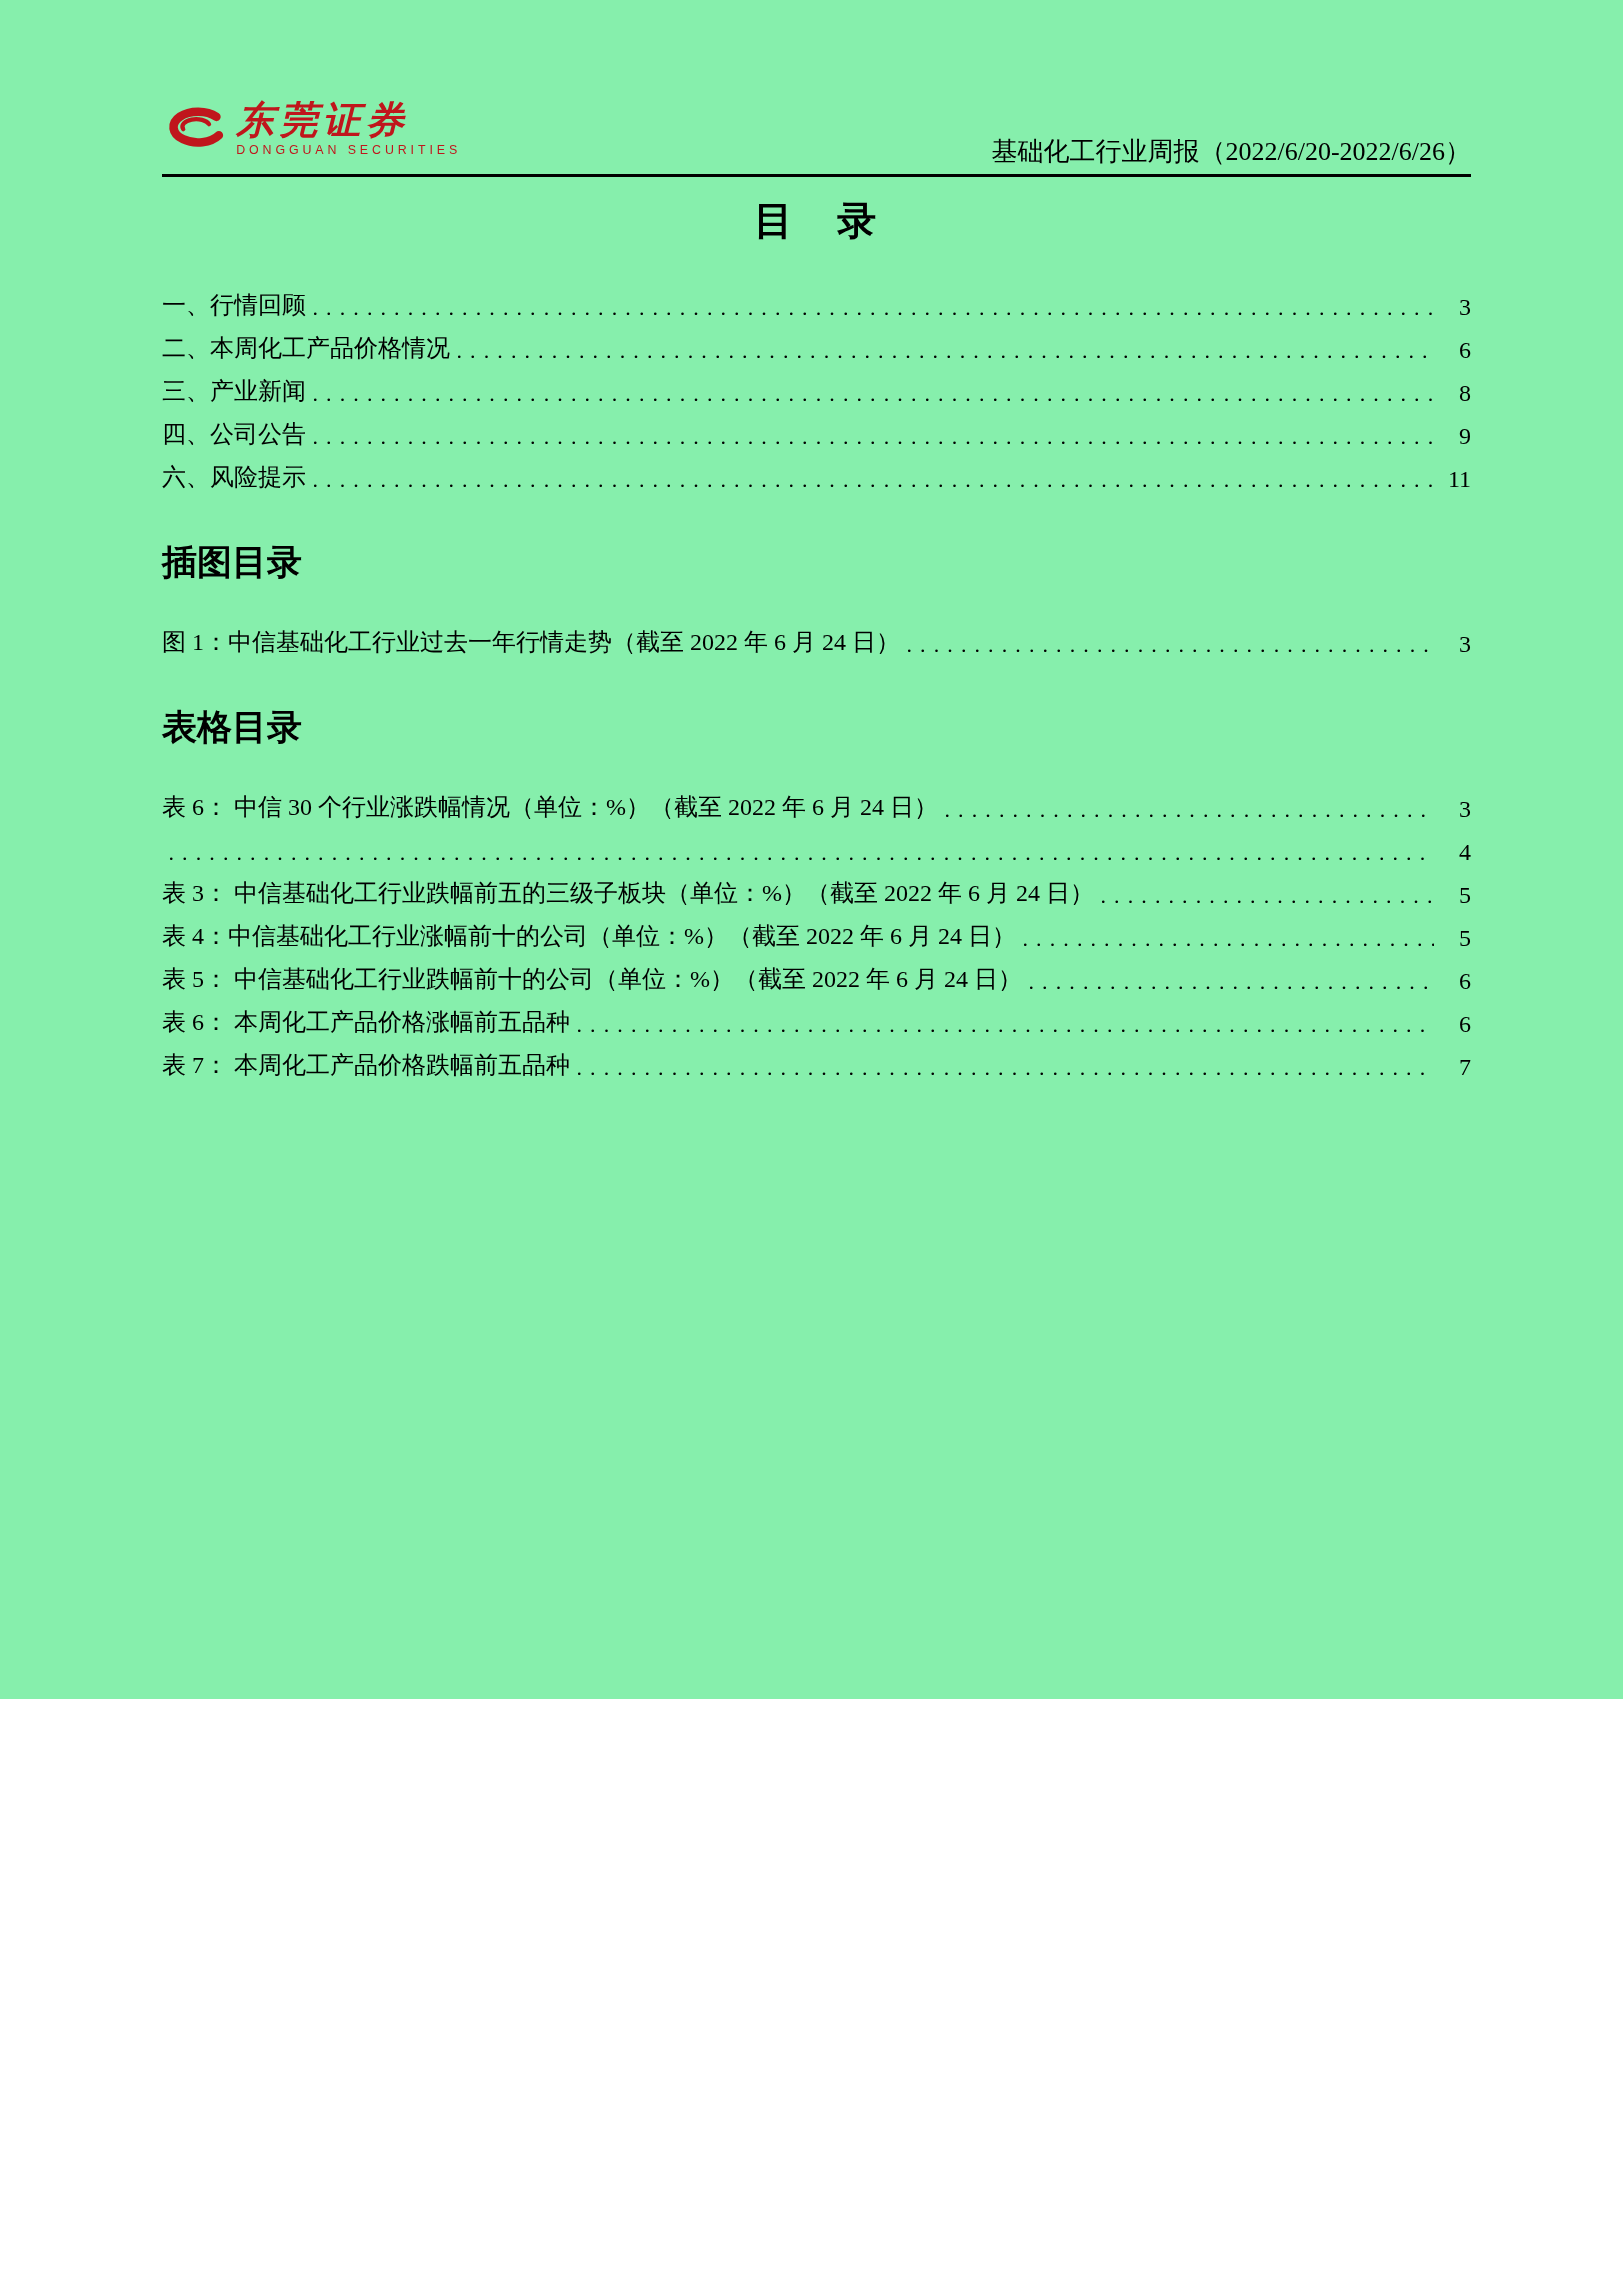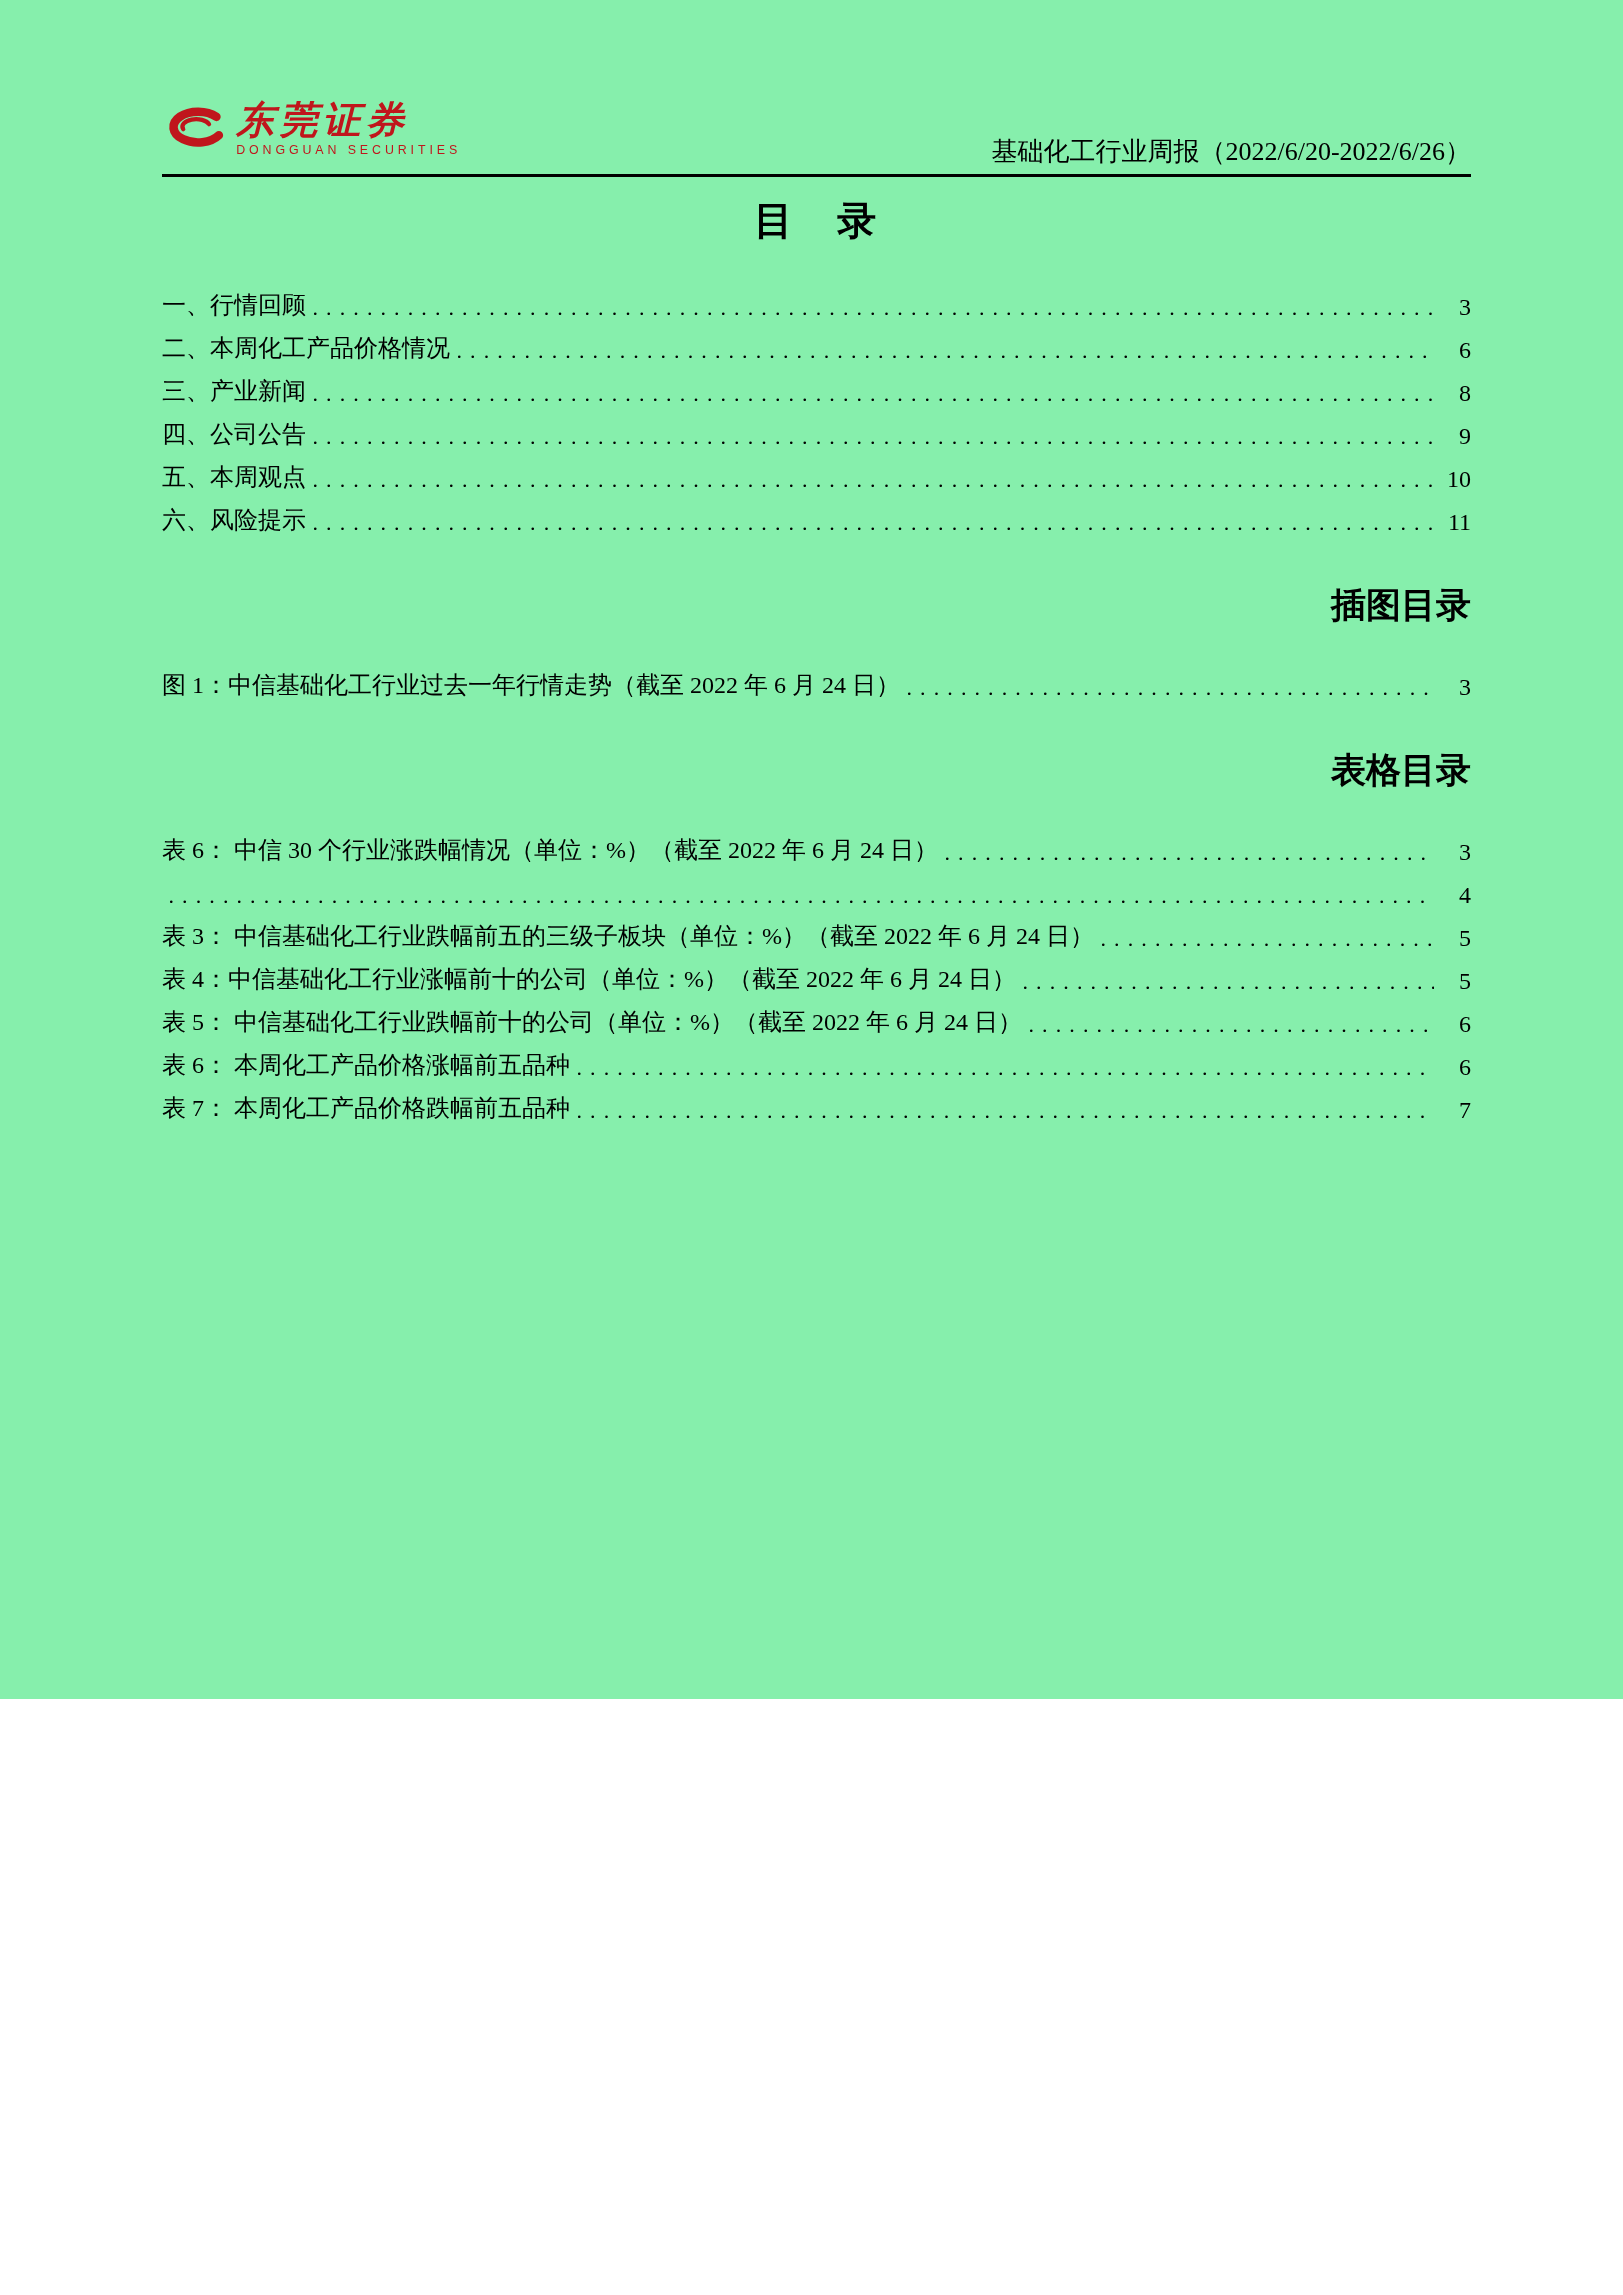--- a/index.html
+++ b/index.html
@@ -71,21 +71,21 @@
   .toc-title {
     margin: 0 0 30px 0;
     text-align: center;
     font-family: Liberation Sans, sans-serif;
     font-weight: bold;
     font-size: 39px;
     letter-spacing: 2.6px;
   }
   .section-title {
     margin: 46px 0 29px 0;
-    text-align: right;
+    text-align: left;
     font-family: "Liberation Sans", "DejaVu Sans", sans-serif;
     font-weight: bold;
     font-size: 35px;
   }
   .row {
     display: flex;
     align-items: flex-end;
     height: 43px;
     font-size: 24px;
     white-space: nowrap;
@@ -175,25 +175,20 @@
         <span class="label">三、产业新闻</span>
         <span class="dots"></span>
         <span class="pnum">8</span>
       </div>
       <div class="row">
         <span class="label">四、公司公告</span>
         <span class="dots"></span>
         <span class="pnum">9</span>
       </div>
       <div class="row">
-        <span class="label">五、本周观点</span>
-        <span class="dots"></span>
-        <span class="pnum">10</span>
-      </div>
-      <div class="row">
         <span class="label">六、风险提示</span>
         <span class="dots"></span>
         <span class="pnum">11</span>
       </div>
     </div>
 
     <h2 class="section-title">插图目录</h2>
 
     <div class="figure-list">
       <div class="row">

